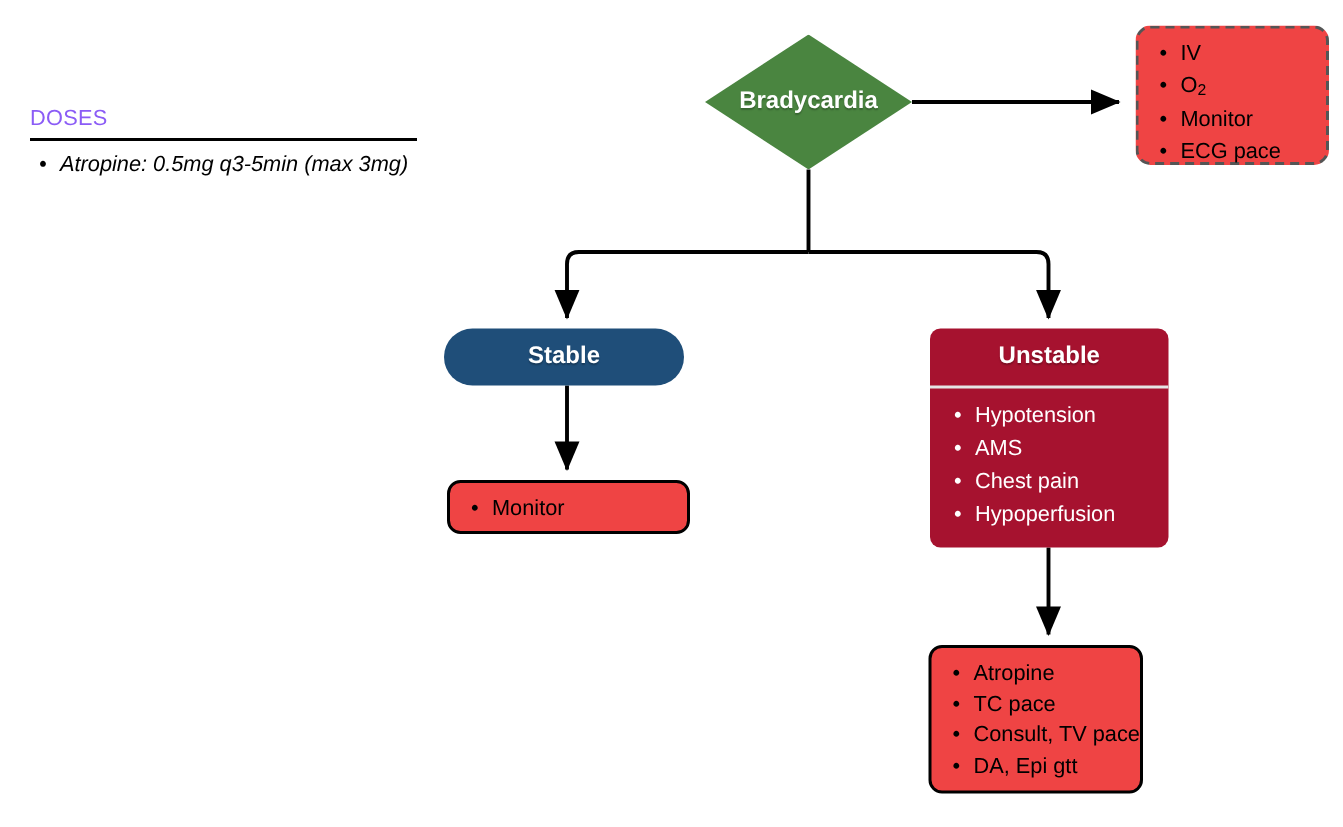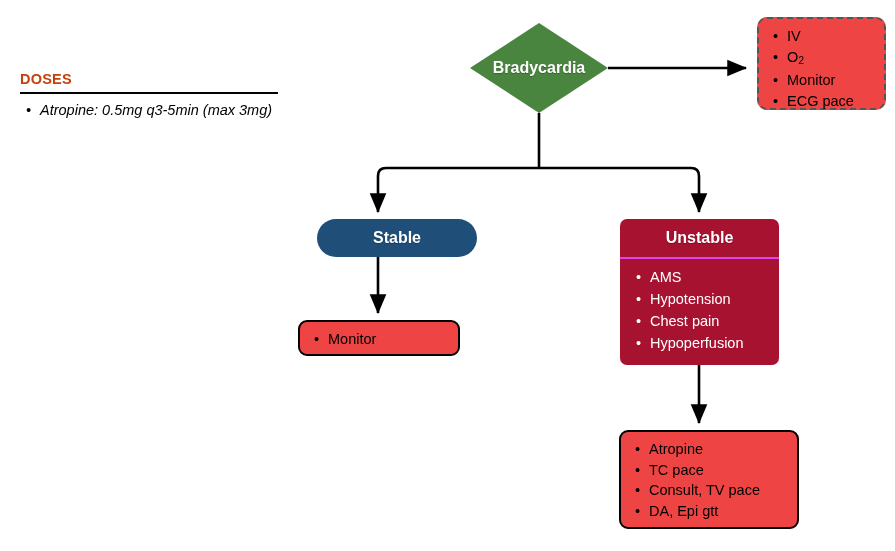--- a/index.html
+++ b/index.html
@@ -29,22 +29,22 @@
 
   
   .doses-panel {
     position: absolute;
     left: 20px;
     top: 70px;
     width: 258px;
   }
   .doses-title {
     font-size: 14.5px;
-    font-weight: bold;
-    color: #c2410c;
+    font-weight: normal;
+    color: #8b5cf6;
     letter-spacing: 0.2px;
     line-height: 19px;
   }
   .doses-rule {
     margin-top: 3px;
     border-bottom: 2px solid #000000;
     width: 258px;
   }
   .doses-list {
     margin: 7px 0 0 0;
@@ -147,21 +147,21 @@
     align-items: center;
     justify-content: center;
     height: 38px;
     color: #ffffff;
     font-size: 16px;
     font-weight: bold;
     text-shadow: 0 1px 1px rgba(0,0,0,.25);
   }
   .node-stable { background: #1f4e79; }
   .node-unstable { background: #a6122f; }
-  .node-unstable .hdr-title { border-bottom: 2px solid #d946ef; }
+  .node-unstable .hdr-title { border-bottom: 2px solid #e5e5e5; }
   .node-unstable .bullets li {
     color: #ffffff;
     font-size: 14.5px;
     line-height: 22px;
   }
   .node-unstable .bullets { padding: 7px 10px 8px 14px; }
 </style>
 </head>
 <body>
 
@@ -208,41 +208,41 @@
 
   <div class="node-box dashed" style="left:757px; top:17px; width:129px; height:93px;">
     <ul class="bullets">
       <li>IV</li>
       <li><span>O</span><span class="sub">2</span></li>
       <li>Monitor</li>
       <li>ECG pace</li>
     </ul>
   </div>
 
-  <div class="hdr-node node-stable" style="left:317px; top:219px; width:160px; height:38px;border-radius:19px;">
+  <div class="hdr-node node-stable" style="left:296px; top:219px; width:160px; height:38px;border-radius:19px;">
     <div class="hdr-title">Stable</div>
   </div>
 
   <div class="node-box" style="left:298px; top:320px; width:162px; height:36px;">
     <ul class="bullets">
       <li>Monitor</li>
     </ul>
   </div>
 
   <div class="hdr-node node-unstable" style="left:620px; top:219px; width:159px; height:146px;">
     <div class="hdr-title">Unstable</div>
     <ul class="bullets">
+      <li>Hypotension</li>
       <li>AMS</li>
-      <li>Hypotension</li>
       <li>Chest pain</li>
       <li>Hypoperfusion</li>
     </ul>
   </div>
 
-  <div class="node-box" style="left:619px; top:430px; width:180px; height:99px;">
+  <div class="node-box" style="left:619px; top:430px; width:143px; height:99px;">
     <ul class="bullets">
       <li>Atropine</li>
       <li>TC pace</li>
       <li>Consult, TV pace</li>
       <li>DA, Epi gtt</li>
     </ul>
   </div>
 
 </div>
 

